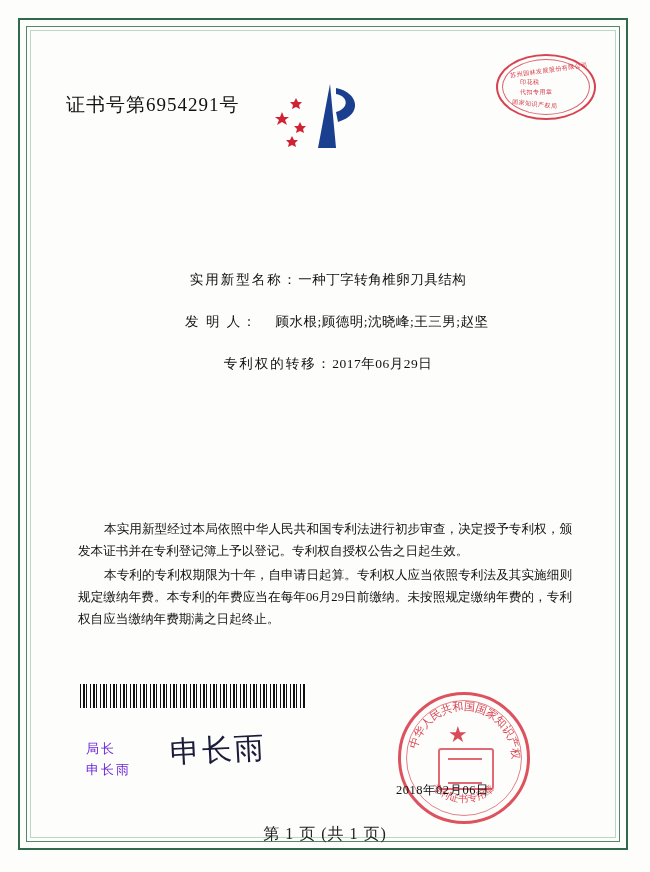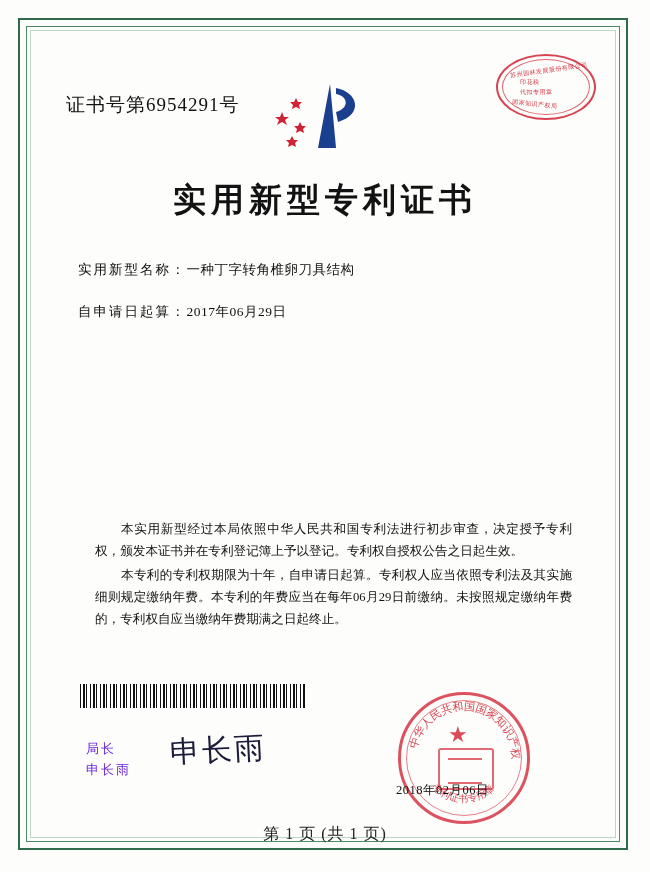--- a/index.html
+++ b/index.html
@@ -105,22 +105,23 @@
     text-align: center;
     font-size: 33px;
     font-weight: bold;
     letter-spacing: 5px;
     color: #121212;
     font-family: "DejaVu Serif", "Liberation Serif", serif;
   }
 
   .fields {
     position: absolute;
-    left: 78px; top: 260px;
+    left: 78px; top: 270px;
     width: 500px;
+    text-align: center;
   }
   .field {
     font-size: 13.5px;
     line-height: 20px;
     margin-bottom: 22px;
     color: #111;
     white-space: nowrap;
   }
   .field .lbl {
     display: inline-block;
@@ -134,21 +135,21 @@
   .paras {
     position: absolute;
     left: 78px; top: 518px;
     width: 494px;
     font-size: 12.6px;
     line-height: 22px;
     color: #111;
     text-align: justify;
   }
   .paras p {
-    margin: 0 0 2px 17px;
+    margin: 0 0 2px 0;
     text-indent: 26px;
   }
 
   
   .barcode {
     position: absolute;
     left: 80px; top: 684px;
     width: 226px; height: 24px;
     background: repeating-linear-gradient(
       to right,
@@ -274,28 +275,30 @@
 
   <div class="seal-top">
     <div class="oval"></div>
     <div class="oval-inner"></div>
     <div class="txt t1">苏州园林发展股份有限公司</div>
     <div class="txt t2">印花税</div>
     <div class="txt t3">代扣专用章</div>
     <div class="txt t4">国家知识产权局</div>
   </div>
 
-  <div class="title">实用新型专利证书</div>
 
   <div class="fields">
     <div class="field">
       <span class="lbl">实用新型名称：</span><span class="val">一种丁字转角椎卵刀具结构</span>
     </div>
     <div class="field">
-      <span class="lbl">自申请日起算：</span><span class="val">2017年06月29日</span>
+      <span class="lbl">发 明 人：</span><span class="val">顾水根;顾德明;沈晓峰;王三男;赵坚</span>
+    </div>
+    <div class="field">
+      <span class="lbl">专利权的转移：</span><span class="val">2017年06月29日</span>
     </div>
   </div>
 
   <div class="paras">
     <p>本实用新型经过本局依照中华人民共和国专利法进行初步审查，决定授予专利权，颁发本证书并在专利登记簿上予以登记。专利权自授权公告之日起生效。</p>
     <p>本专利的专利权期限为十年，自申请日起算。专利权人应当依照专利法及其实施细则规定缴纳年费。本专利的年费应当在每年06月29日前缴纳。未按照规定缴纳年费的，专利权自应当缴纳年费期满之日起终止。</p>
   </div>
 
   <div class="barcode"></div>
 

